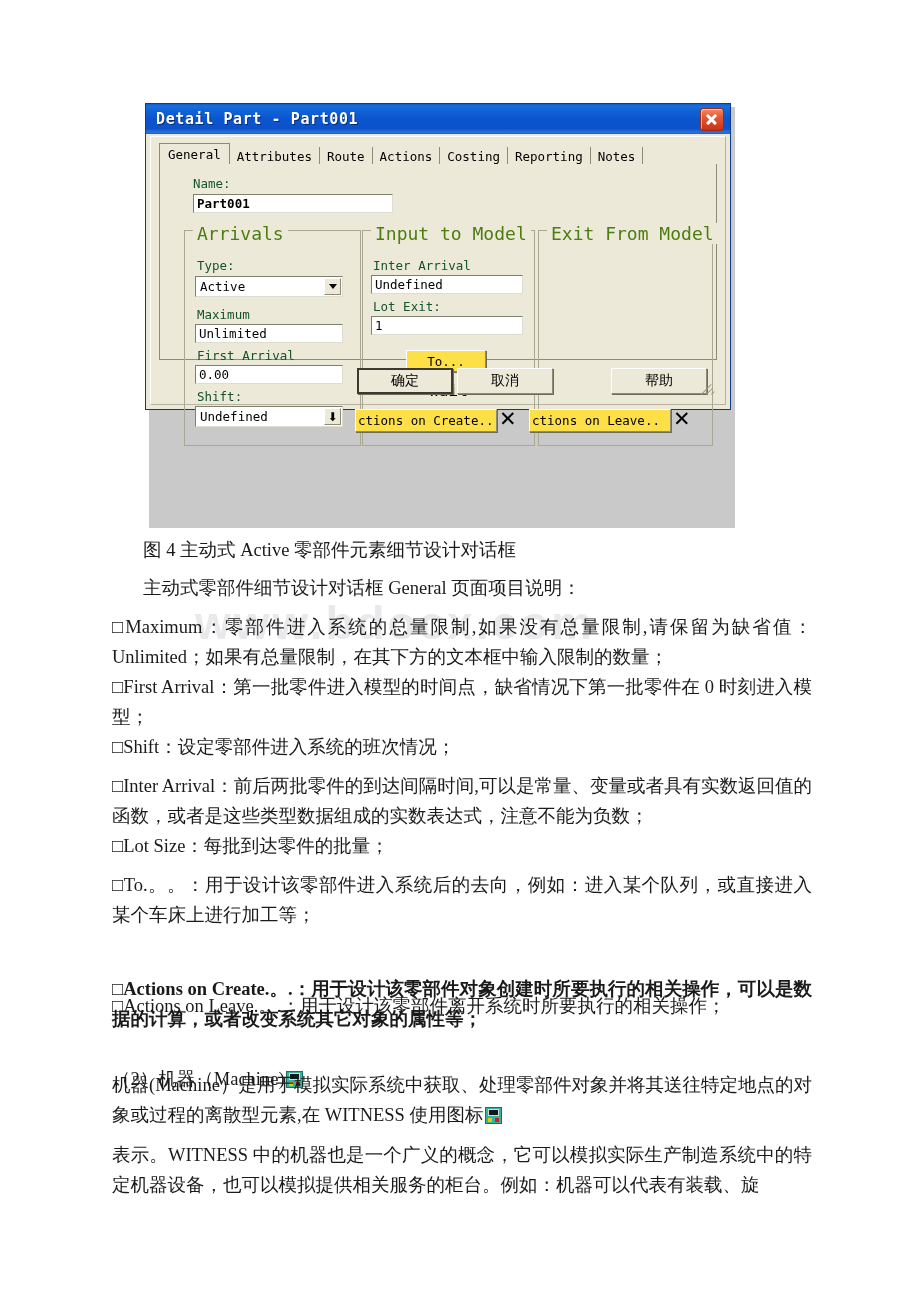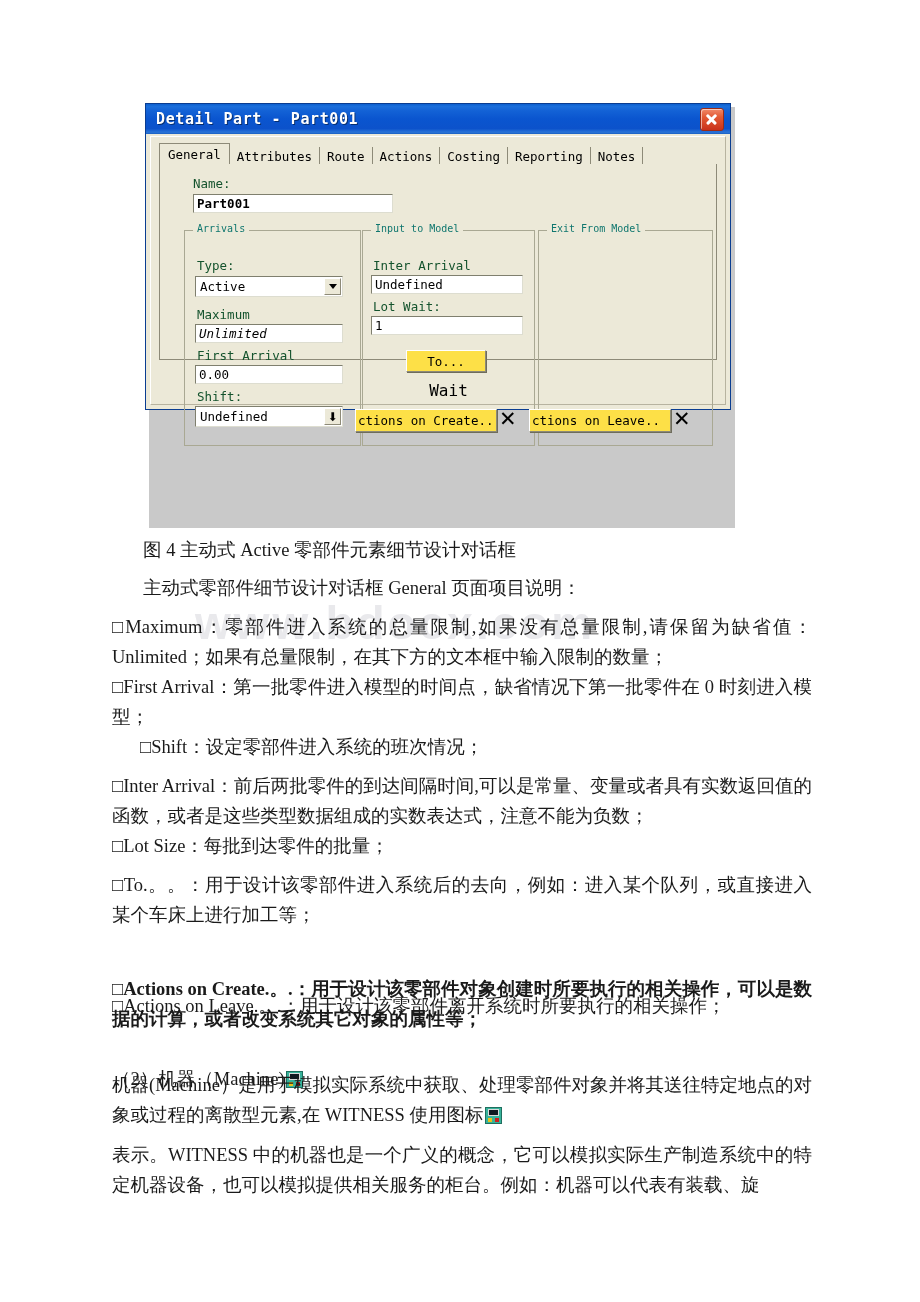--- a/index.html
+++ b/index.html
@@ -233,22 +233,22 @@
     border: 1px solid #a9a893;
     box-sizing: border-box;
   }
   .group-title {
     position: absolute;
     top: -8px;
     left: 8px;
     background: #ece9d8;
     padding: 0 4px;
     font-family: "DejaVu Sans Mono", monospace;
-    font-size: 10px;
-    color: #0f766e;
+    font-size: 18px;
+    color: #4d7c0f;
     white-space: nowrap;
   }
 
   .btn3d {
     background: #fde047;
     border: 1px solid #8d8a78;
     border-top-color: #ffffff;
     border-left-color: #ffffff;
     box-shadow: 1px 1px 0 #6e6c5c;
     font-family: "DejaVu Sans Mono", monospace;
@@ -401,75 +401,85 @@
 
         <div class="field-label" style="position:absolute;left:12px;top:27px;">Type:</div>
         <div class="combo" style="position:absolute;left:10px;top:45px;width:148px;">
           <span class="combo-text">Active</span>
           <span class="combo-arrow">
               <i class="tri-down"></i>
             </span>
         </div>
 
         <div class="field-label" style="position:absolute;left:12px;top:76px;">Maximum</div>
-        <div class="txtbox" style="position:absolute;left:10px;top:93px;width:148px;font-style:italic;">Unlimited</div>
+        <div class="txtbox" style="position:absolute;left:10px;top:93px;width:148px;">Unlimited</div>
 
         <div class="field-label" style="position:absolute;left:12px;top:117px;">First Arrival</div>
         <div class="txtbox" style="position:absolute;left:10px;top:134px;width:148px;">0.00</div>
 
         <div class="field-label" style="position:absolute;left:12px;top:158px;">Shift:</div>
         <div class="combo" style="position:absolute;left:10px;top:175px;width:148px;">
           <span class="combo-text">Undefined</span>
           <span class="combo-arrow">
               <span class="arrow-down-glyph">⬇</span>
             </span>
         </div>
       </div>
 
       <div class="group" style="left:202px;top:66px;width:173px;height:216px;">
         <div class="group-title">Input to Model</div>
 
         <div class="field-label" style="position:absolute;left:10px;top:27px;">Inter Arrival</div>
         <div class="txtbox" style="position:absolute;left:8px;top:44px;width:152px;">Undefined</div>
 
-        <div class="field-label" style="position:absolute;left:10px;top:68px;">Lot Wait:</div>
+        <div class="field-label" style="position:absolute;left:10px;top:68px;">Lot Exit:</div>
         <div class="txtbox" style="position:absolute;left:8px;top:85px;width:152px;">1</div>
 
         <div class="btn3d" style="position:absolute;left:43px;top:119px;width:80px;height:22px;">To...</div>
 
         <div class="wait-text" style="position:absolute;left:0;right:0;top:150px;">Wait</div>
 
         <div class="btn3d" style="position:absolute;left:-8px;top:178px;width:142px;height:23px;justify-content:flex-start;padding-left:2px;">ctions on Create..</div>
         <div class="x-mark" style="position:absolute;left:136px;top:178px;">✕</div>
       </div>
 
       <div class="group" style="left:378px;top:66px;width:175px;height:216px;">
         <div class="group-title">Exit From Model</div>
 
         <div class="btn3d" style="position:absolute;left:-10px;top:178px;width:142px;height:23px;justify-content:flex-start;padding-left:2px;">ctions on Leave..</div>
         <div class="x-mark" style="position:absolute;left:134px;top:178px;">✕</div>
       </div>
 
     </div>
 
+    <div class="btnrow">
+      <div class="cnbtn default" style="left:198px;width:96px;">确定</div>
+      <div class="cnbtn" style="left:298px;width:96px;">取消</div>
+      <div class="cnbtn" style="left:452px;width:96px;">帮助</div>
+      <div class="resize-grip">
+        <i style="left:0px;top:13px;width:14px;transform:rotate(-45deg);"></i>
+        <i style="left:5px;top:13px;width:9px;transform:rotate(-45deg);"></i>
+        <i style="left:10px;top:13px;width:4px;transform:rotate(-45deg);"></i>
+      </div>
+    </div>
 
   </div>
 </div>
 
 <div class="doc">
 
   <div class="para" style="top:535px;left:143px;width:660px;">图 4 主动式 Active 零部件元素细节设计对话框</div>
 
   <div class="para" style="top:573px;left:143px;width:660px;">主动式零部件细节设计对话框 General 页面项目说明：</div>
 
   <div class="para" style="top:612px;">□Maximum：零部件进入系统的总量限制,如果没有总量限制,请保留为缺省值：Unlimited；如果有总量限制，在其下方的文本框中输入限制的数量；</div>
 
   <div class="para" style="top:672px;">□First Arrival：第一批零件进入模型的时间点，缺省情况下第一批零件在 0 时刻进入模型；</div>
 
-  <div class="para" style="top:732px;margin-left:28px;">□Shift：设定零部件进入系统的班次情况；</div>
+  <div class="para" style="top:732px;">□Shift：设定零部件进入系统的班次情况；</div>
 
   <div class="para" style="top:771px;">□Inter Arrival：前后两批零件的到达间隔时间,可以是常量、变量或者具有实数返回值的函数，或者是这些类型数据组成的实数表达式，注意不能为负数；</div>
 
   <div class="para" style="top:831px;">□Lot Size：每批到达零件的批量；</div>
 
   <div class="para" style="top:870px;">□To.。。：用于设计该零部件进入系统后的去向，例如：进入某个队列，或直接进入某个车床上进行加工等；</div>
 
   <div class="para" style="top:974px;font-weight:bold;">□Actions on Create.。.：用于设计该零部件对象创建时所要执行的相关操作，可以是数据的计算，或者改变系统其它对象的属性等；</div>
 
   <div class="para" style="top:991px;">□Actions on Leave.。.：用于设计该零部件离开系统时所要执行的相关操作；</div>

